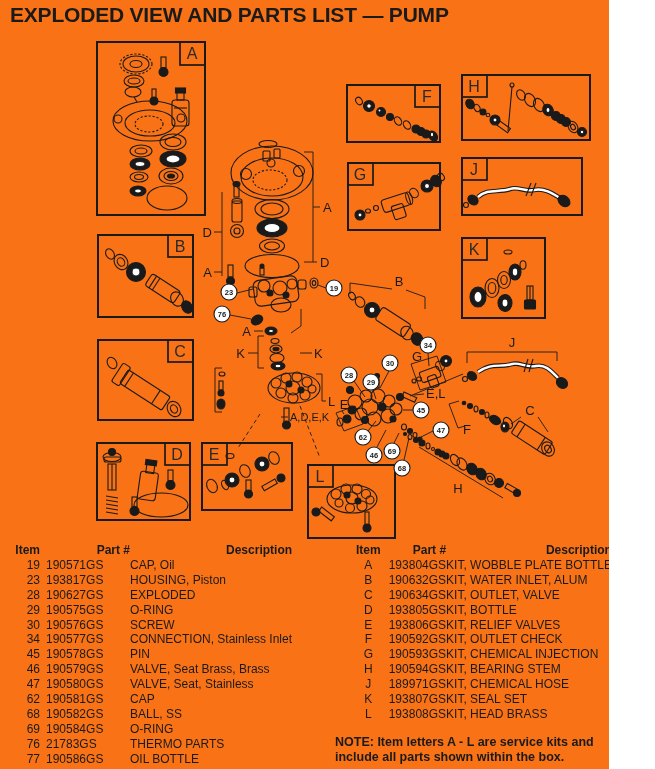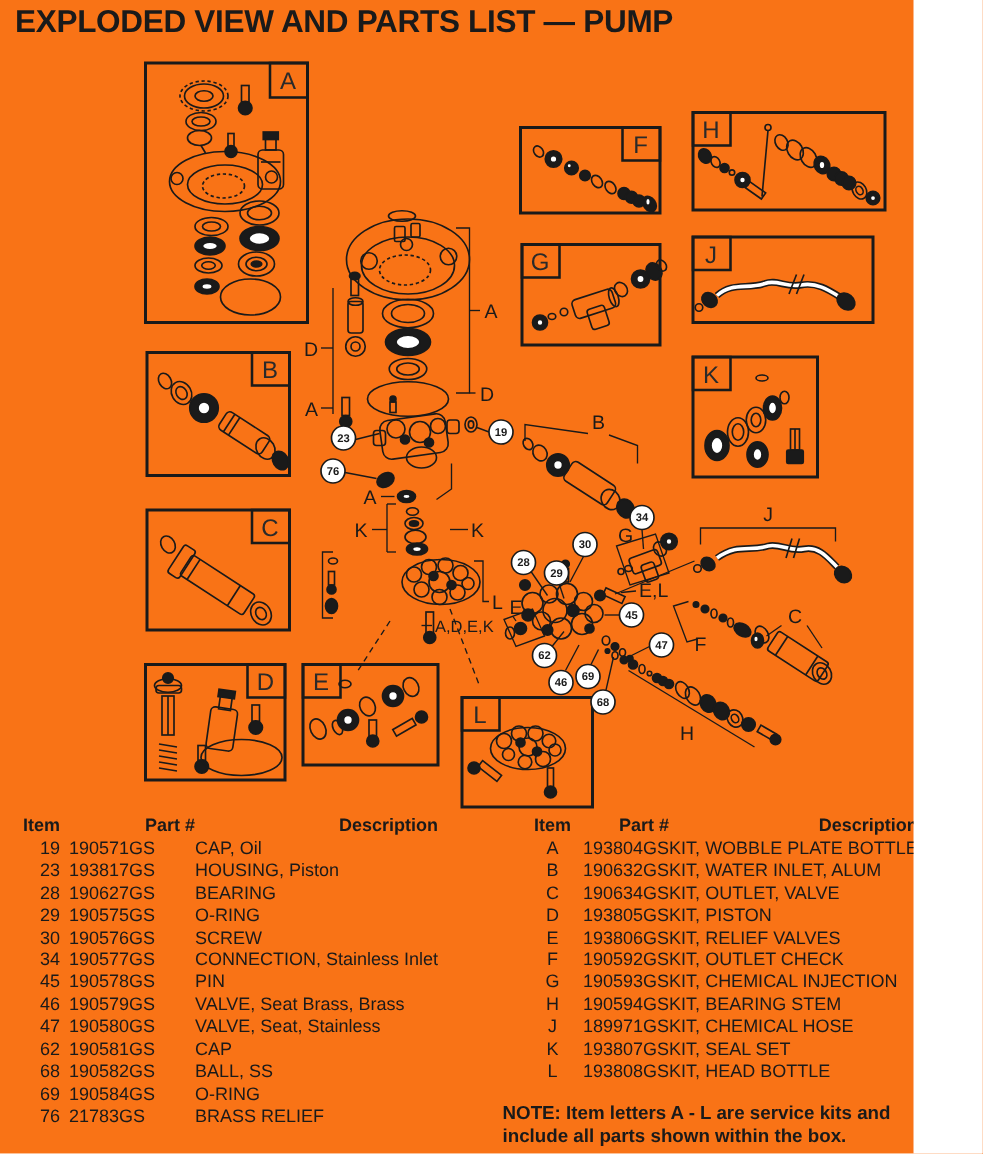--- a/index.html
+++ b/index.html
@@ -644,21 +644,21 @@
             <td>CAP, Oil</td>
           </tr>
           <tr>
             <td>23</td>
             <td>193817GS</td>
             <td>HOUSING, Piston</td>
           </tr>
           <tr>
             <td>28</td>
             <td>190627GS</td>
-            <td>BEARING</td>
+            <td>EXPLODED</td>
           </tr>
           <tr>
             <td>29</td>
             <td>190575GS</td>
             <td>O-RING</td>
           </tr>
           <tr>
             <td>30</td>
             <td>190576GS</td>
             <td>SCREW</td>
@@ -694,21 +694,26 @@
             <td>BALL, SS</td>
           </tr>
           <tr>
             <td>69</td>
             <td>190584GS</td>
             <td>O-RING</td>
           </tr>
           <tr>
             <td>76</td>
             <td>21783GS</td>
-            <td>BRASS RELIEF</td>
+            <td>THERMO PARTS</td>
+          </tr>
+          <tr>
+            <td>77</td>
+            <td>190586GS</td>
+            <td>OIL BOTTLE</td>
           </tr>
         </tbody>
     </table>
   </div>
 
   <div class="parts right-table">
     <table>
       <thead>
         <tr>
           <th>Item</th>
@@ -728,21 +733,21 @@
             <td>KIT, WATER INLET, ALUM</td>
           </tr>
           <tr>
             <td>C</td>
             <td>190634GS</td>
             <td>KIT, OUTLET, VALVE</td>
           </tr>
           <tr>
             <td>D</td>
             <td>193805GS</td>
-            <td>KIT, PISTON</td>
+            <td>KIT, BOTTLE</td>
           </tr>
           <tr>
             <td>E</td>
             <td>193806GS</td>
             <td>KIT, RELIEF VALVES</td>
           </tr>
           <tr>
             <td>F</td>
             <td>190592GS</td>
             <td>KIT, OUTLET CHECK</td>
@@ -763,21 +768,21 @@
             <td>KIT, CHEMICAL HOSE</td>
           </tr>
           <tr>
             <td>K</td>
             <td>193807GS</td>
             <td>KIT, SEAL SET</td>
           </tr>
           <tr>
             <td>L</td>
             <td>193808GS</td>
-            <td>KIT, HEAD BOTTLE</td>
+            <td>KIT, HEAD BRASS</td>
           </tr>
         </tbody>
     </table>
   </div>
 
   <p class="note"><span>NOTE:</span> <span>Item letters A - L are service kits and include all parts shown within the box.</span></p>
 
 </div>
 
 </body></html>

